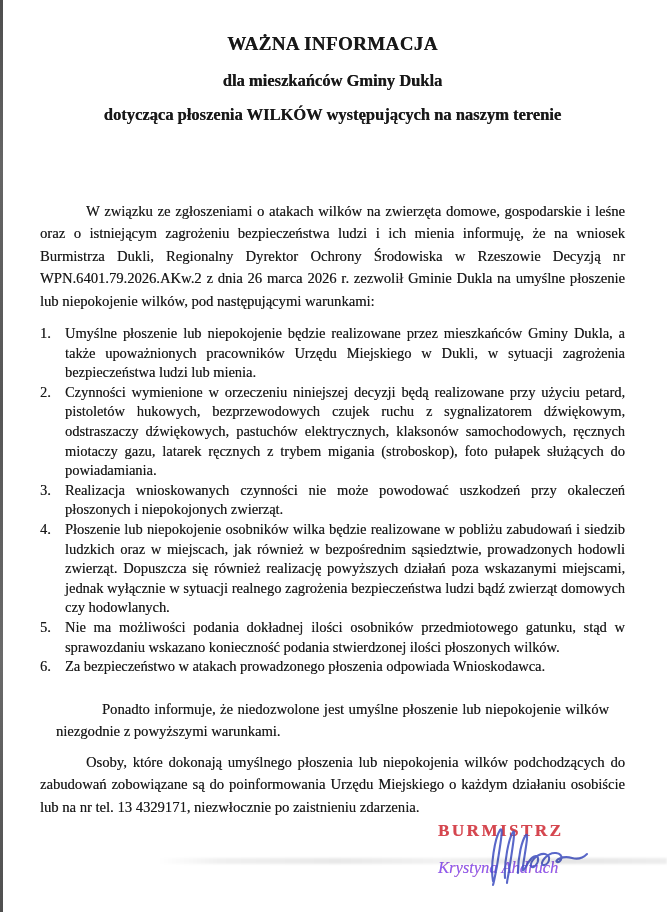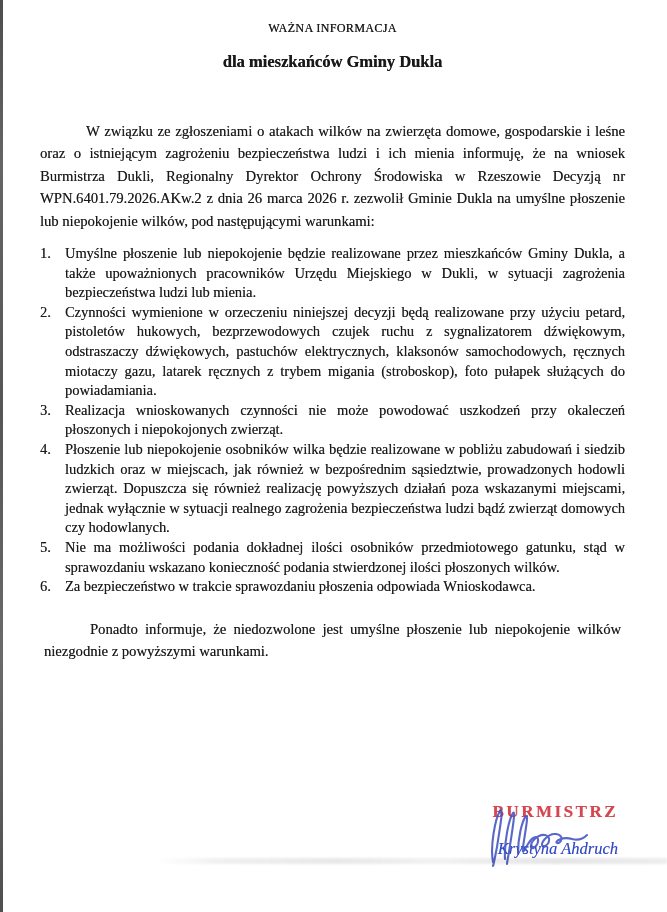--- a/index.html
+++ b/index.html
@@ -44,44 +44,44 @@
     filter: blur(1.2px);
   }
   .content {
     position: absolute;
     left: 40px;
     right: 42px;
     top: 0;
   }
   .title-block { padding-top: 21px; text-align: center; }
   .t1 {
-    margin: 0;
-    font-size: 12px;
-    font-weight: 400;
+    margin: 12px;
+    font-size: 19px;
+    font-weight: 700;
     letter-spacing: 0.4px;
     text-shadow: 0.3px 0.3px 0 rgba(0,0,0,0.75);
   }
   .t2 {
     margin: 16px 0 12px;
     font-size: 16.5px;
     font-weight: 700;
     text-shadow: 0.3px 0.3px 0 rgba(0,0,0,0.75);
   }
   .t3 {
     margin: 14px 0 0;
     font-size: 16.5px;
     font-weight: 700;
     text-shadow: 0.3px 0.3px 0 rgba(0,0,0,0.75);
   }
   .body-text {
     font-size: 14.6px;
     text-shadow: 0.25px 0.25px 0 rgba(0,0,0,0.55);
   }
   .intro {
-    margin: 48px 0 0;
+    margin: 75px 0 0;
     text-indent: 46px;
     text-align: justify;
     line-height: 22.4px;
   }
   .conditions {
     margin: 12px 0 0;
     padding: 0 0 0 25px;
     list-style: none;
   }
   .cond {
@@ -93,40 +93,40 @@
   .cond .num {
     position: absolute;
     left: -25px;
     top: 0;
   }
   .closing {
     text-indent: 46px;
     text-align: justify;
     line-height: 22.2px;
   }
-  .p1 { margin: 21px 4px 0; }
+  .p1 { margin: 21px 16px 0; }
   .p2 { margin: 11px 0 0; }
   .p3 { margin: 9px 0 0; }
   .sig-block {
     position: absolute;
     left: 438px;
-    top: 802px;
+    top: 821px;
     width: 180px;
-    text-align: right;
+    text-align: left;
   }
   .sig-role {
     color: #d5464f;
     font-weight: 700;
     font-size: 17px;
     letter-spacing: 2.5px;
     text-shadow: 0.3px 0.3px 0 rgba(213,70,79,0.6);
   }
   .sig-name {
     margin-top: 17px;
-    color: #1d4ed8;
+    color: #8b5cf6;
     font-style: italic;
     font-size: 16.5px;
     white-space: nowrap;
     text-shadow: 0.2px 0.2px 0 rgba(213,70,79,0.5);
   }
   .ink {
     position: absolute;
     left: 28px;
     top: 5px;
     width: 124px;
@@ -139,20 +139,21 @@
 
 <div class="page">
 
   <div class="scan-edge"></div>
 
   <div class="content">
 
     <div class="title-block">
       <h1 class="t1">WAŻNA INFORMACJA</h1>
       <h2 class="t2">dla mieszkańców Gminy Dukla</h2>
+      <h2 class="t3">dotycząca płoszenia WILKÓW występujących na naszym terenie</h2>
     </div>
 
     <p class="intro body-text">W związku ze zgłoszeniami o atakach wilków na zwierzęta domowe, gospodarskie i leśne oraz o istniejącym zagrożeniu bezpieczeństwa ludzi i ich mienia informuję, że na wniosek Burmistrza Dukli, Regionalny Dyrektor Ochrony Środowiska w Rzeszowie Decyzją nr WPN.6401.79.2026.AKw.2 z dnia 26 marca 2026 r. zezwolił Gminie Dukla na umyślne płoszenie lub niepokojenie wilków, pod następującymi warunkami:</p>
 
     <ol class="conditions body-text">
       <li class="cond">
         <span class="num">1.</span>
         <span class="ctext">Umyślne płoszenie lub niepokojenie będzie realizowane przez mieszkańców Gminy Dukla, a także upoważnionych pracowników Urzędu Miejskiego w Dukli, w sytuacji zagrożenia bezpieczeństwa ludzi lub mienia.</span>
       </li>
       <li class="cond">
@@ -166,25 +167,26 @@
       <li class="cond">
         <span class="num">4.</span>
         <span class="ctext">Płoszenie lub niepokojenie osobników wilka będzie realizowane w pobliżu zabudowań i siedzib ludzkich oraz w miejscach, jak również w bezpośrednim sąsiedztwie, prowadzonych hodowli zwierząt. Dopuszcza się również realizację powyższych działań poza wskazanymi miejscami, jednak wyłącznie w sytuacji realnego zagrożenia bezpieczeństwa ludzi bądź zwierząt domowych czy hodowlanych.</span>
       </li>
       <li class="cond">
         <span class="num">5.</span>
         <span class="ctext">Nie ma możliwości podania dokładnej ilości osobników przedmiotowego gatunku, stąd w sprawozdaniu wskazano konieczność podania stwierdzonej ilości płoszonych wilków.</span>
       </li>
       <li class="cond">
         <span class="num">6.</span>
-        <span class="ctext">Za bezpieczeństwo w trakcie sprawozdaniu płoszenia odpowiada Wnioskodawca.</span>
+        <span class="ctext">Za bezpieczeństwo w atakach prowadzonego płoszenia odpowiada Wnioskodawca.</span>
       </li>
     </ol>
 
     <p class="closing p1 body-text">Ponadto informuje, że niedozwolone jest umyślne płoszenie lub niepokojenie wilków niezgodnie z powyższymi warunkami.</p>
+    <p class="closing p3 body-text">Osoby, które dokonają umyślnego płoszenia lub niepokojenia wilków podchodzących do zabudowań zobowiązane są do poinformowania Urzędu Miejskiego o każdym działaniu osobiście lub na nr tel. 13 4329171, niezwłocznie po zaistnieniu zdarzenia.</p>
 
   </div>
 
   <div class="sig-block">
     <div class="sig-role">BURMISTRZ</div>
     <div class="sig-name">Krystyna Ahdruch</div>
     <svg class="ink" viewBox="0 0 124 62" fill="none">
       <g stroke="#4353c2" stroke-width="2.1" stroke-linecap="round" stroke-linejoin="round" opacity="0.88">
         <path d="M27,55 C24,40 29,12 34,4 C38,-1 34,20 31,40 C29,50 28,56 27,59"></path>
         <path d="M39,52 C38,35 43,12 47,6 C50,2 46,25 43,45 C42,51 41,55 41,57"></path>

